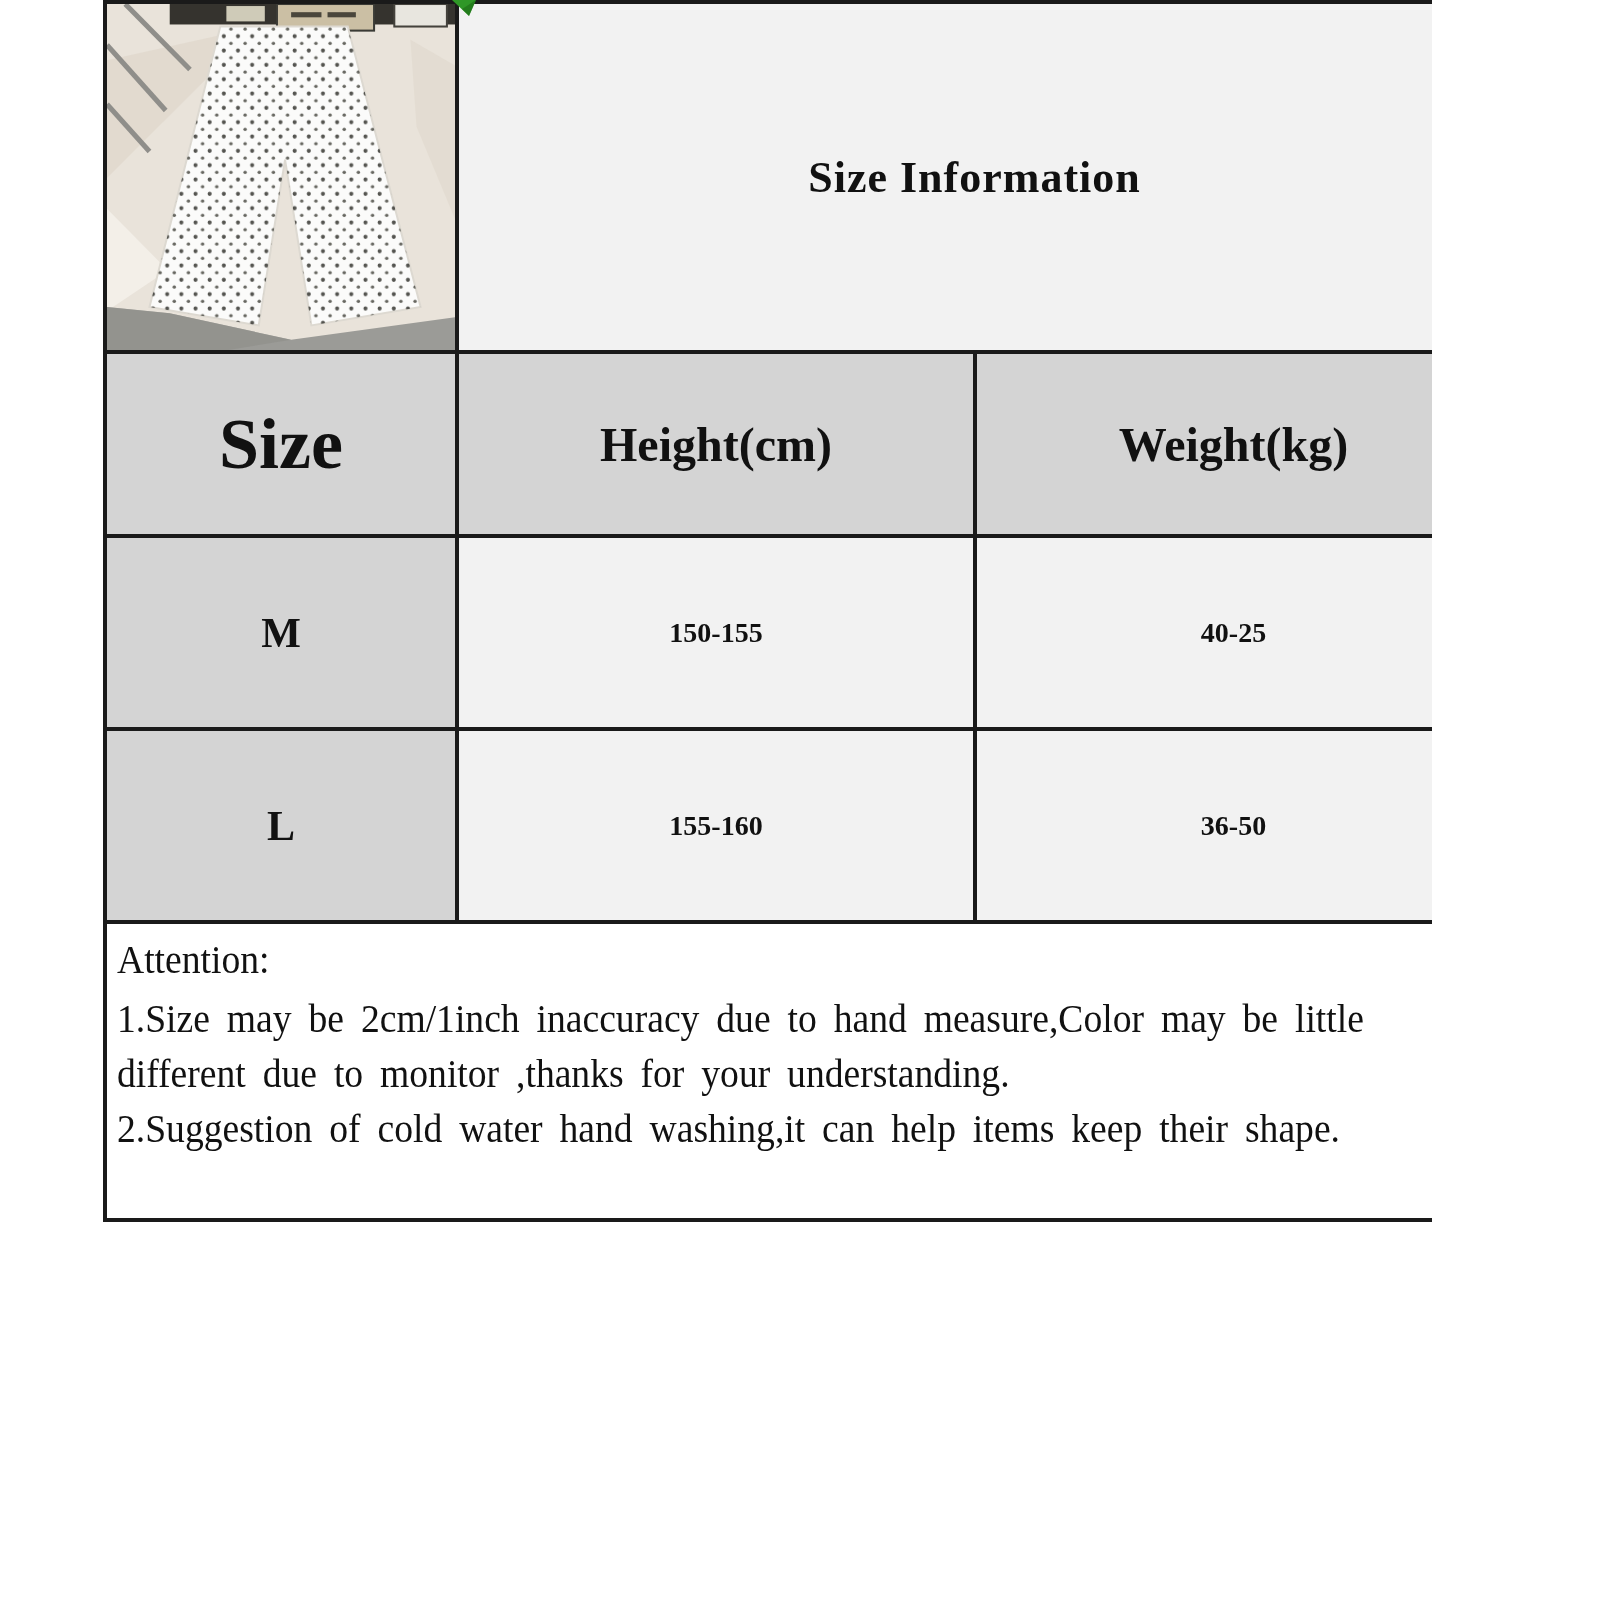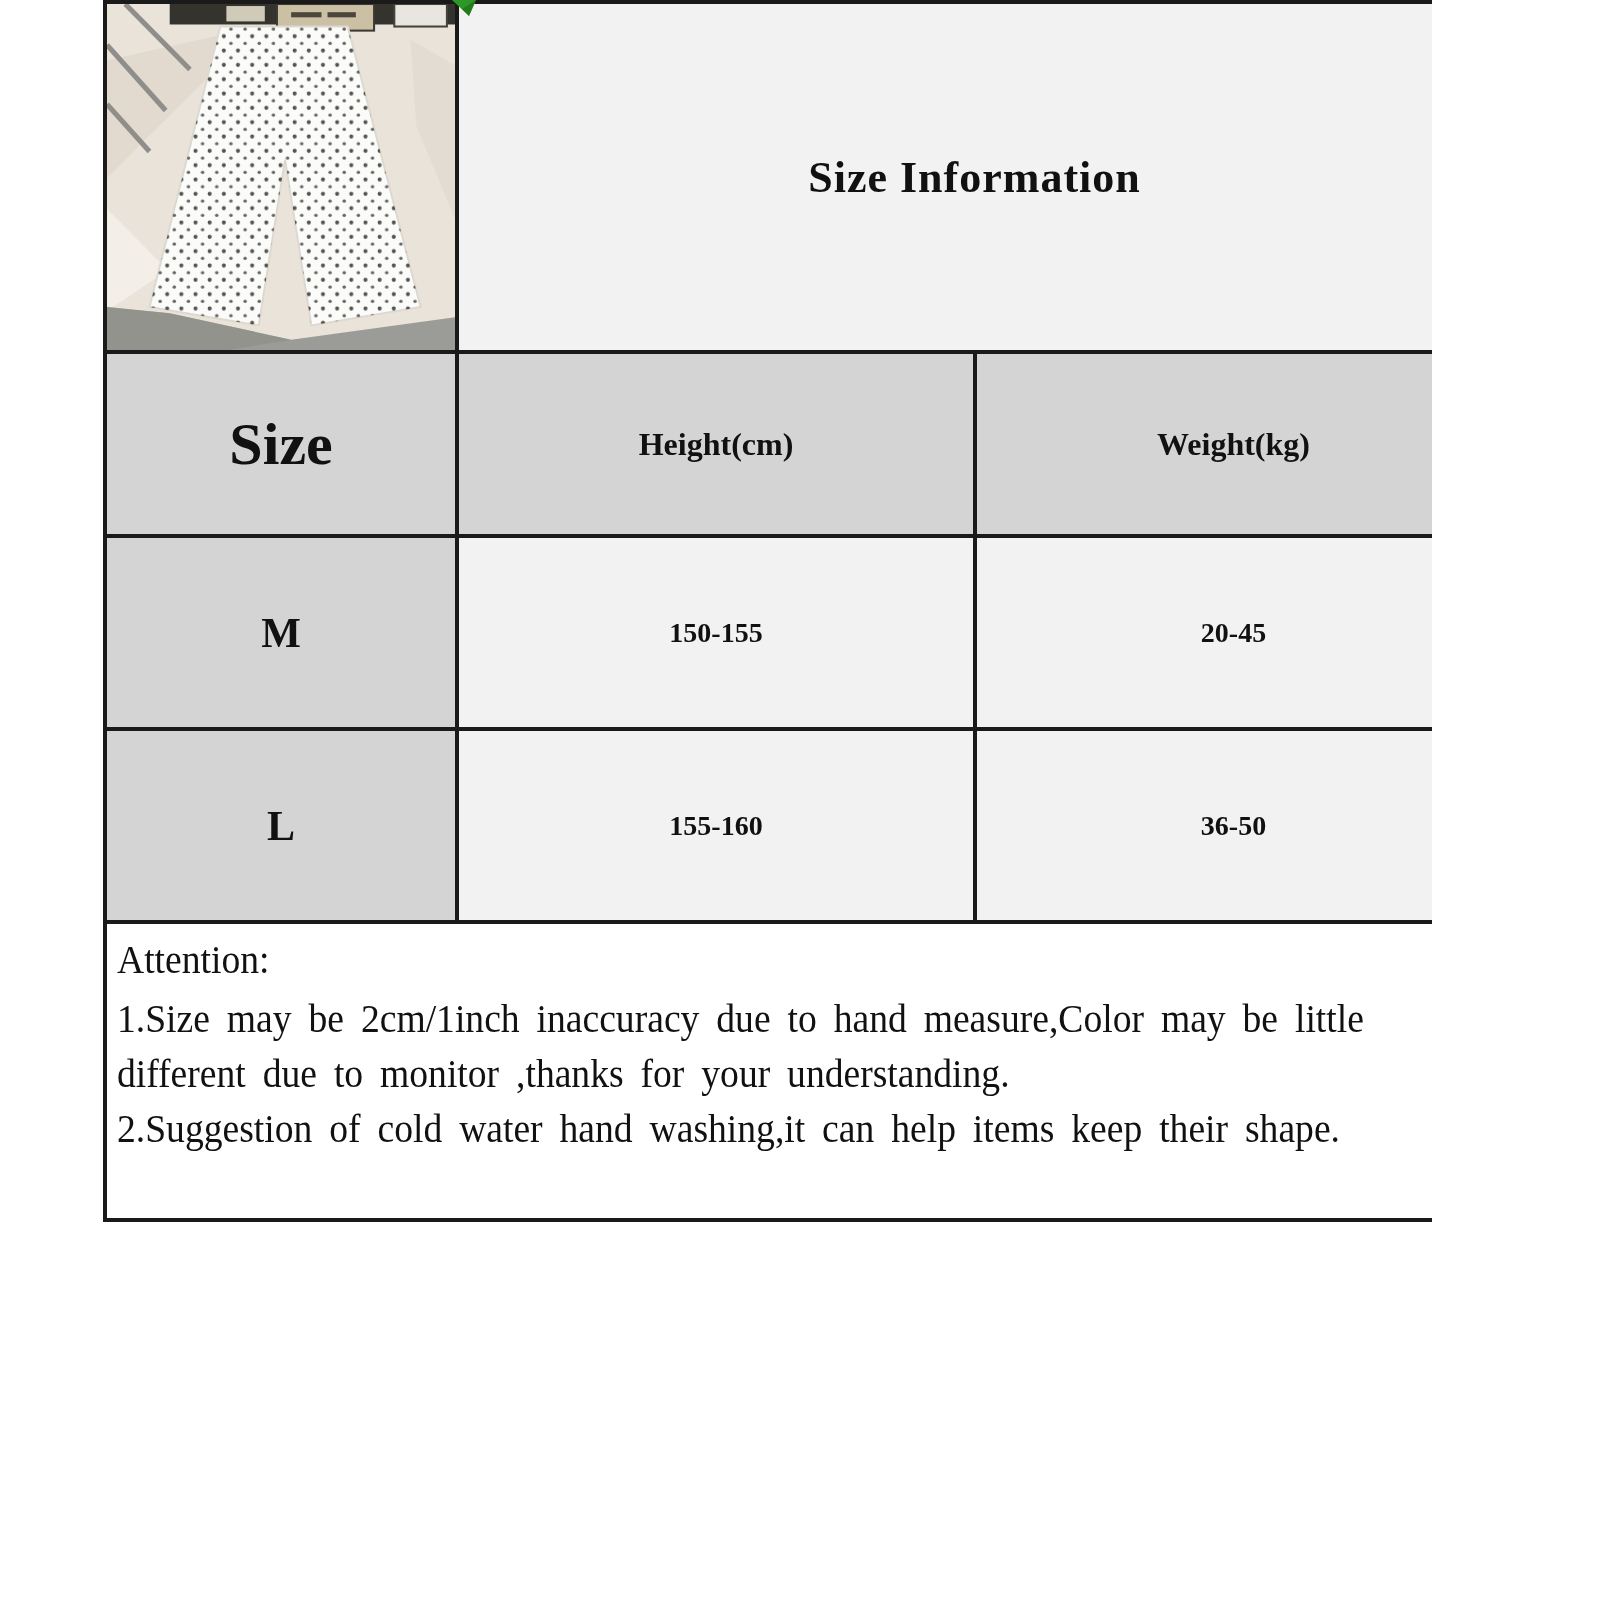--- a/index.html
+++ b/index.html
@@ -25,22 +25,22 @@
     vertical-align:middle;
     padding:0;
     overflow:hidden;
   }
   tr.row-top{height:346px;}
   tr.row-head{height:184px;}
   tr.row-data{height:193px;}
   td.cell-img{background:#ffffff;padding:0;}
   td.cell-title{background:#f2f2f2;}
   .title-text{font-size:44px;font-weight:bold;letter-spacing:1px;}
-  th.head-size{background:#d4d4d4;font-size:60px;font-weight:bold;}
-  th.head-col{background:#d4d4d4;font-size:32px;font-weight:bold;}
+  th.head-size{background:#d4d4d4;font-size:72px;font-weight:bold;}
+  th.head-col{background:#d4d4d4;font-size:48px;font-weight:bold;}
   th.size-cell{background:#d4d4d4;font-size:42px;font-weight:bold;}
   td.val-cell{background:#f2f2f2;font-size:28px;font-weight:bold;}
   .photo{width:100%;height:346px;display:block;}
   .photo svg{display:block;width:100%;height:100%;}
   .attention{
     border:4px solid #1a1a1a;
     border-top:none;
     background:#ffffff;
     min-height:276px;
     padding:8px 4px 10px 10px;
@@ -128,21 +128,21 @@
 
       <tr class="row-head">
         <th class="head-size">Size</th>
         <th class="head-col">Height(cm)</th>
         <th class="head-col">Weight(kg)</th>
       </tr>
 
       <tr class="row-data">
         <th class="size-cell">M</th>
         <td class="val-cell">150-155</td>
-        <td class="val-cell">20-45</td>
+        <td class="val-cell">40-25</td>
       </tr>
 
       <tr class="row-data">
         <th class="size-cell">L</th>
         <td class="val-cell">155-160</td>
         <td class="val-cell">36-50</td>
       </tr>
 
 
 

